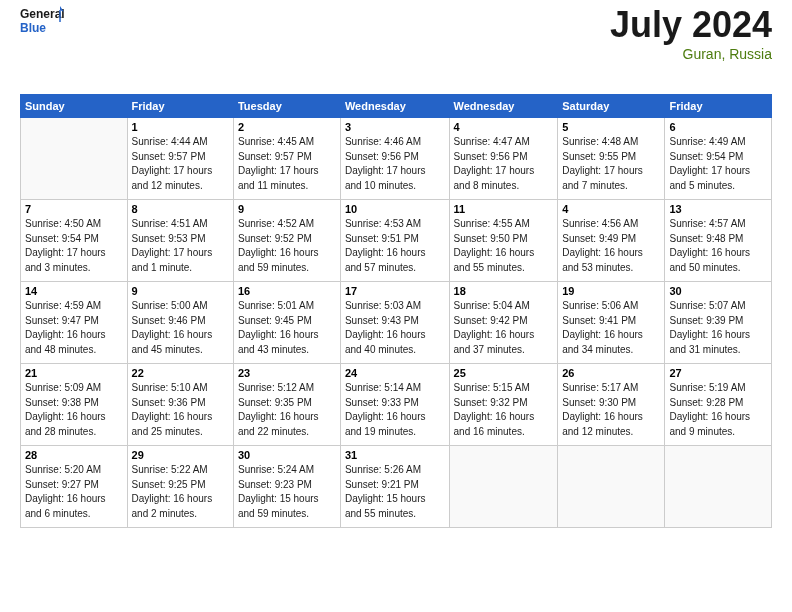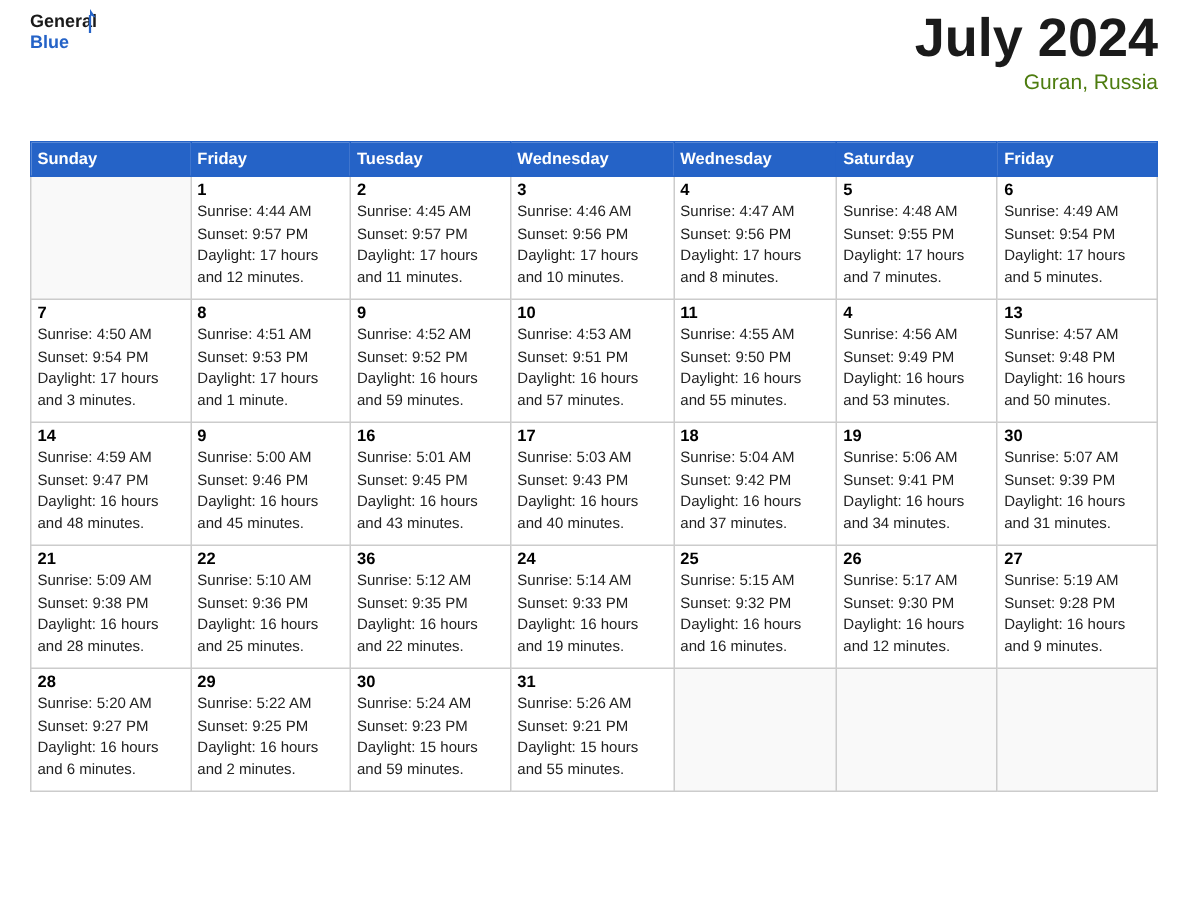--- a/index.html
+++ b/index.html
@@ -197,21 +197,21 @@
         <tr>
           <td>
             <div class="day-number">21</div>
             <div class="day-info">Sunrise: 5:09 AM<br>Sunset: 9:38 PM<br>Daylight: 16 hours<br>and 28 minutes.</div>
           </td>
           <td>
             <div class="day-number">22</div>
             <div class="day-info">Sunrise: 5:10 AM<br>Sunset: 9:36 PM<br>Daylight: 16 hours<br>and 25 minutes.</div>
           </td>
           <td>
-            <div class="day-number">36</div>
+            <div class="day-number">23</div>
             <div class="day-info">Sunrise: 5:12 AM<br>Sunset: 9:35 PM<br>Daylight: 16 hours<br>and 22 minutes.</div>
           </td>
           <td>
             <div class="day-number">24</div>
             <div class="day-info">Sunrise: 5:14 AM<br>Sunset: 9:33 PM<br>Daylight: 16 hours<br>and 19 minutes.</div>
           </td>
           <td>
             <div class="day-number">25</div>
             <div class="day-info">Sunrise: 5:15 AM<br>Sunset: 9:32 PM<br>Daylight: 16 hours<br>and 16 minutes.</div>
           </td>

